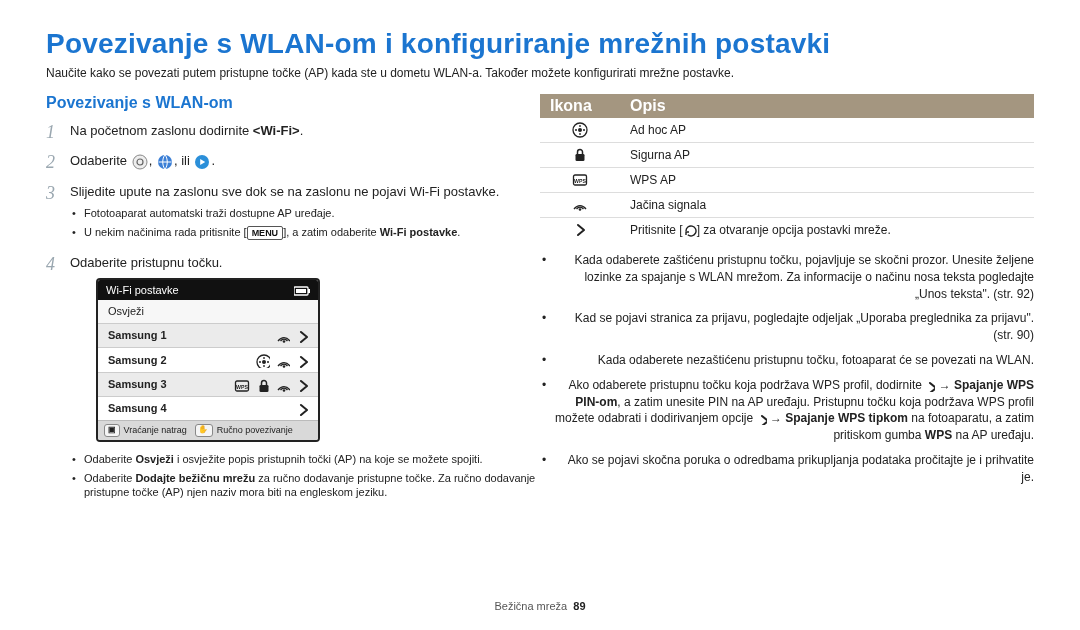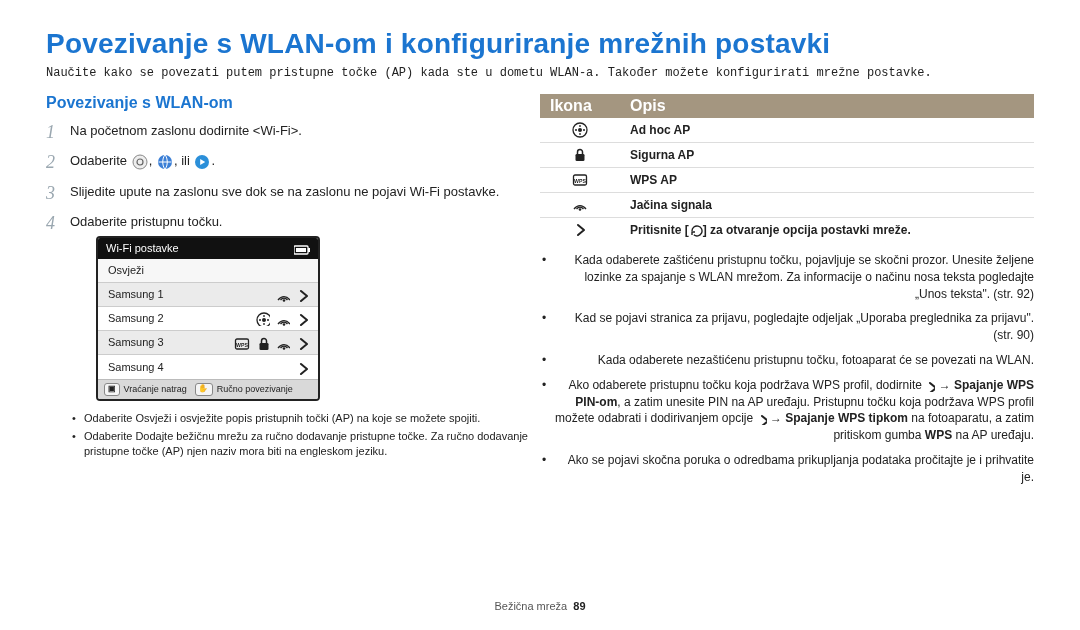--- a/index.html
+++ b/index.html
@@ -22,21 +22,20 @@
   .page-title {
     color: #1b75d0;
     font-size: 28px;
     font-weight: 700;
     margin: 0 0 6px 0;
     letter-spacing: 0.2px;
   }
   .intro {
     font-size: 12px;
     margin: 0 0 14px 0;
-    font-family: Liberation Mono, monospace;
   }
   .columns {
     display: flex;
   }
   .col {
     flex: 1;
     min-width: 0;
   }
   .section-title {
     color: #1b75d0;
@@ -62,21 +61,21 @@
     font-size: 18px;
     font-family: Georgia, "Times New Roman", serif;
     width: 14px;
     flex-shrink: 0;
     position: relative;
     top: -2px;
   }
   .step-body {
     flex: 1;
   }
-  .step-body b, .intro b { font-weight: 400; }
+  .step-body b, .intro b { font-weight: 700; }
   .inline-icon {
     display: inline-flex;
     align-items: center;
     justify-content: center;
     vertical-align: middle;
     margin: 0 1px;
   }
   .sub-bullets {
     margin: 6px 0 8px 0;
     padding: 0 0 0 14px;
@@ -112,20 +111,21 @@
     padding: 3px 8px;
     border-radius: 2px 2px 0 0;
   }
   .wifi-refresh {
     padding: 4px 10px;
     background: #f7f7f7;
     border-bottom: 1px solid #ccc;
   }
   .wifi-rows {
     display: block;
+    font-weight: bold;
   }
   .wifi-row {
     display: flex;
     justify-content: space-between;
     align-items: center;
     padding: 4px 10px;
     border-bottom: 1px solid #ccc;
   }
   .wifi-row:nth-child(odd) { background: #ebebeb; }
   .wifi-row:nth-child(even) { background: #fff; }
@@ -178,21 +178,20 @@
     color: #fff;
     font-weight: 700;
     text-align: left;
     padding: 3px 10px;
     font-size: 16px;
   }
   .icon-table th:first-child { width: 60px; }
   .icon-table td {
     padding: 4px 10px;
     border-bottom: 1px solid #ddd;
-    font-weight: bold;
   }
   .icon-table tr:last-child td { border-bottom: none; }
   .icon-table .center { text-align: center; }
   .chev {
     font-weight: 700;
     color: #222;
   }
   .right-bullets {
     margin: 0;
     padding: 0 0 0 14px;
@@ -312,20 +311,26 @@
                   <use href="#ico-circle-play"></use>
                 </svg>
               </span><span>.</span>
           </span>
         </li>
 
         <li>
           <span class="step-num">3</span>
           <span class="step-body">
             <span>Slijedite upute na zaslonu sve dok se na zaslonu ne pojavi Wi-Fi postavke.</span>
+            <ul class="sub-bullets">
+              <li>Fototoaparat automatski traži dostupne AP uređaje.</li>
+              <li>
+                <span>U nekim načinima rada pritisnite [</span><span class="menu-key">MENU</span><span>], a zatim odaberite </span><b>Wi-Fi postavke</b><span>.</span>
+              </li>
+            </ul>
           </span>
         </li>
 
         <li>
           <span class="step-num">4</span>
           <span class="step-body">
             <span>Odaberite pristupnu točku.</span>
 
             
             <div class="wifi-panel">

